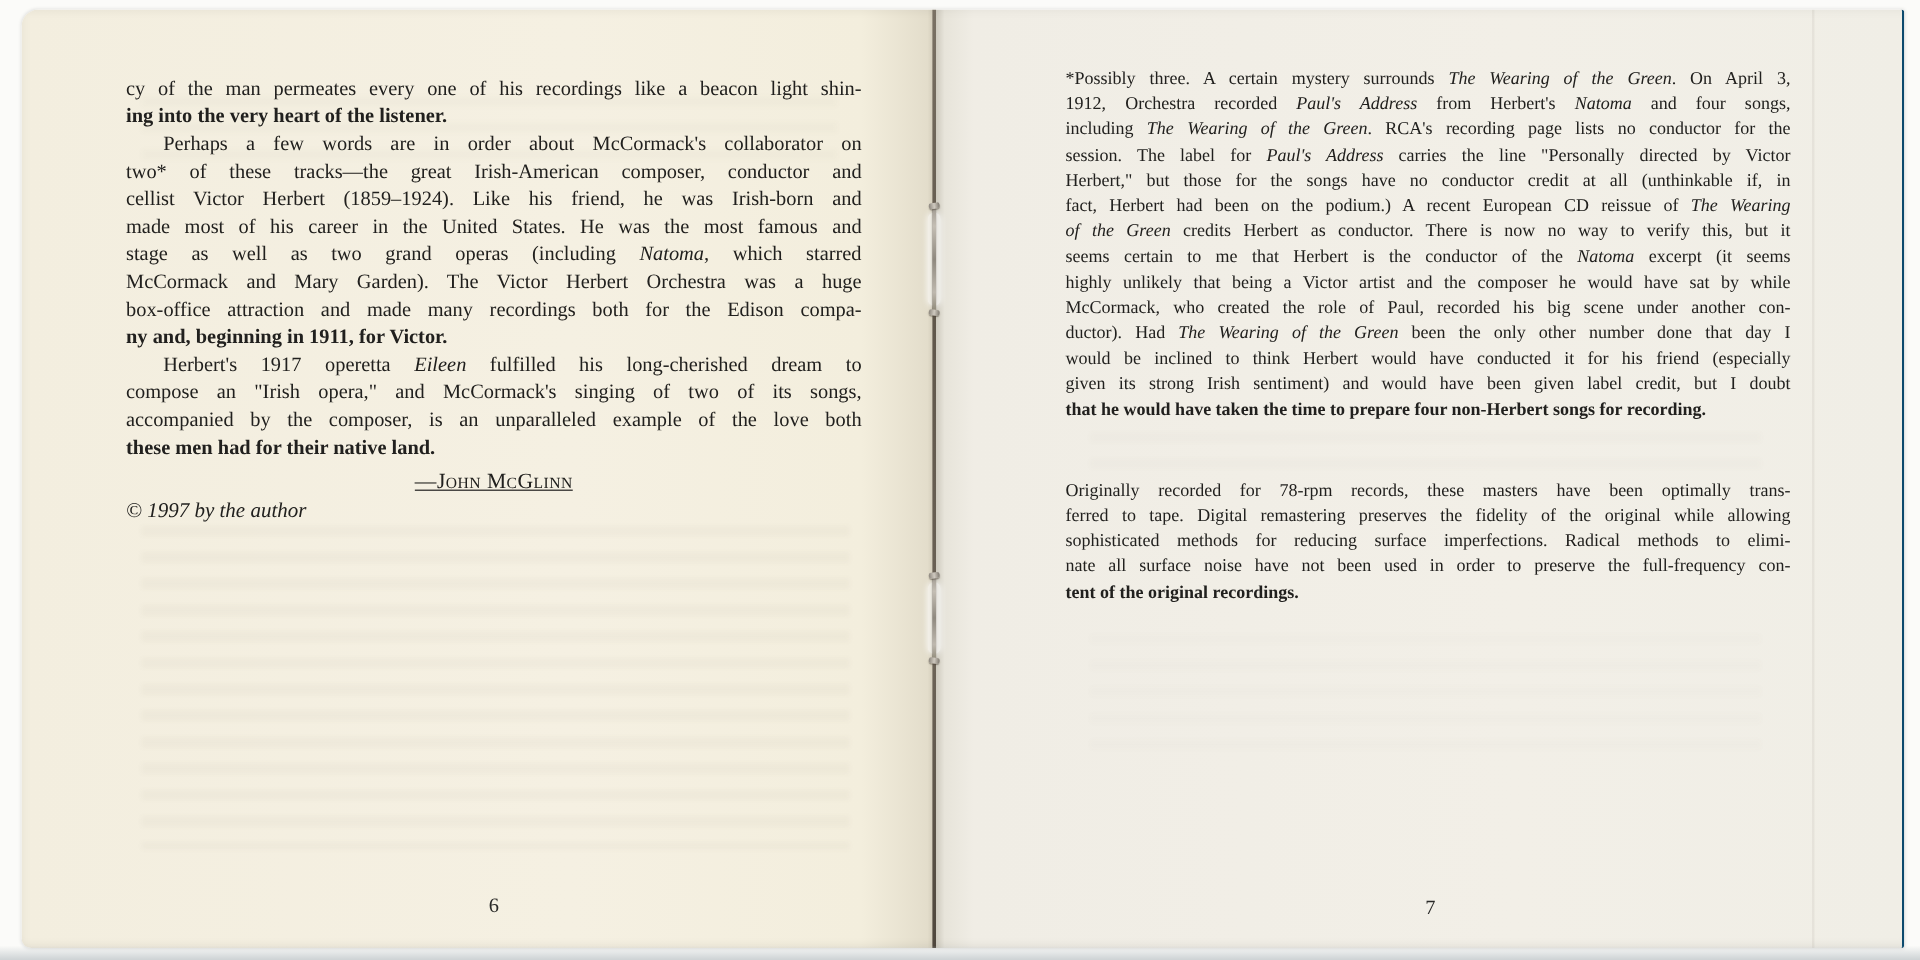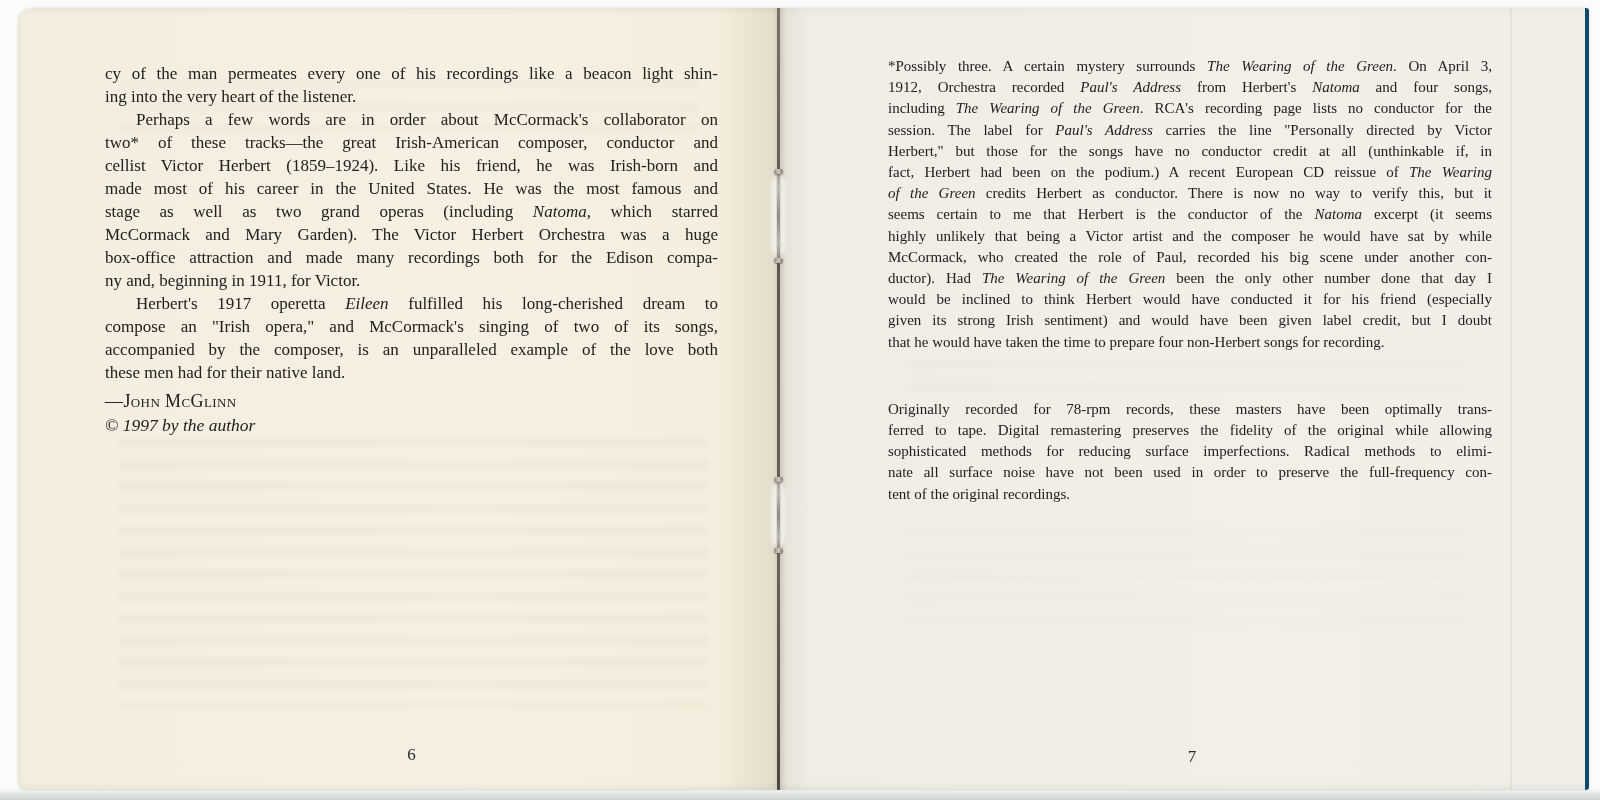--- a/index.html
+++ b/index.html
@@ -8,21 +8,21 @@
     background: #fbfbf9;
     overflow: hidden;
     font-family: "Liberation Serif", serif;
     position: relative;
   }
   .booklet {
     position: absolute; left: 18px; top: 8px;
     width: 1567px; height: 782px;
     border-radius: 14px 3px 3px 8px;
     overflow: hidden;
-    border-right: 4px solid #0c4a6e;
+    border-right: 2px solid #0c4a6e;
     box-shadow: 0 0 3px rgba(0,0,0,0.12);
   }
   .page-left {
     position: absolute; left: 0; top: 0; width: 761px; height: 100%;
     background: linear-gradient(90deg, #f3eedf 0%, #f5f0e2 60%, #f3eedd 92%, #e3ddcb 99.2%, #cfc8b6 100%);
     box-shadow: inset 0 8px 10px -8px rgba(0,0,0,0.07), inset 0 -8px 10px -8px rgba(0,0,0,0.10), inset 8px 0 10px -8px rgba(0,0,0,0.06);
   }
   .page-right {
     position: absolute; left: 761px; top: 0; right: 0; height: 100%;
     background: linear-gradient(90deg, #cac6ba 0%, #e7e4da 1%, #f0ede5 4%, #f2efe7 60%, #f0eee6 100%);
@@ -59,26 +59,26 @@
   .ghost {
     position: absolute; pointer-events: none;
     filter: blur(2px); opacity: 0.5;
     background: repeating-linear-gradient(180deg, rgba(100,92,74,0.07) 0px, rgba(100,92,74,0.07) 9px, rgba(0,0,0,0) 9px, rgba(0,0,0,0) 22px);
   }
   
   .text-block { position: absolute; color: #21201e; }
   .text-left { left: 87px; top: 54px; width: 613px; font-size: 17px; line-height: 23px; }
   .text-right { left: 870px; top: 48px; width: 604px; font-size: 15px; line-height: 21.2px; }
   .line { text-align: justify; text-align-last: justify; }
-  .line.last { text-align-last: left; }
+  .line.last { text-align-last: left; font-weight: bold; }
   .line.indent { text-indent: 31px; }
   .para-gap { margin-top: 46px; }
   .sig {
-    text-align: left; margin-top: 6px;
-    font-variant: small-caps; letter-spacing: 0.4px; font-size: 18px;
+    text-align: center; margin-top: 6px;
+    font-variant: small-caps; letter-spacing: 0.4px; font-size: 18px; text-decoration: underline;
   }
   .copyright { text-align: left; font-style: italic; font-size: 17.5px; margin-top: 1px; }
   .pagenum { position: absolute; font-size: 17px; color: #2a2a28; text-align: center; }
   .pagenum-left { left: 87px; width: 613px; top: 737px; }
   .pagenum-right { left: 872px; width: 604px; top: 739px; }
   .scan-strip {
     position: absolute; left: 0; right: 0; bottom: 0; height: 12px;
     background: linear-gradient(180deg, rgba(205,210,213,0) 0%, #cfd4d6 95%);
   }
 </style>

